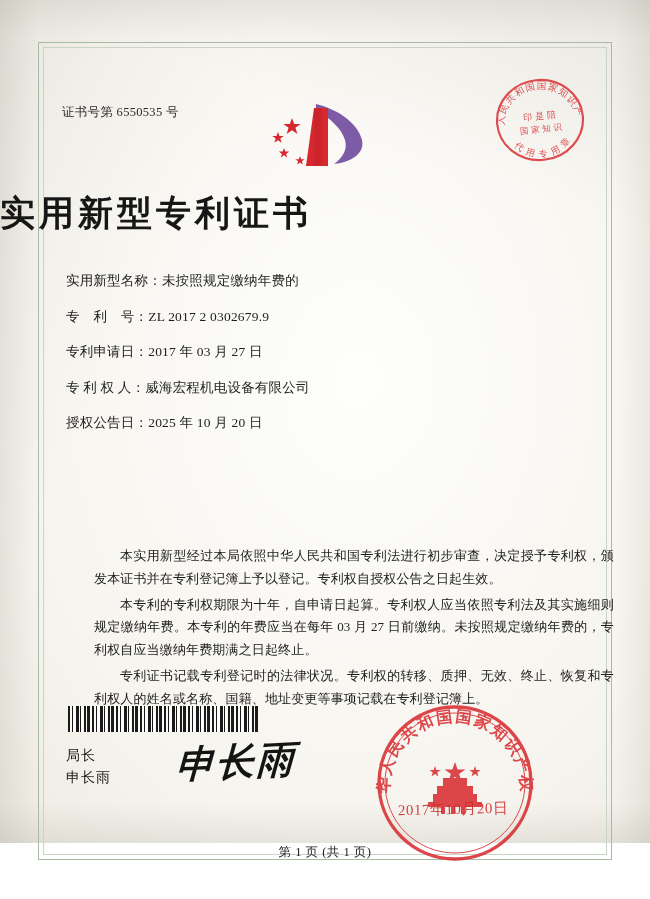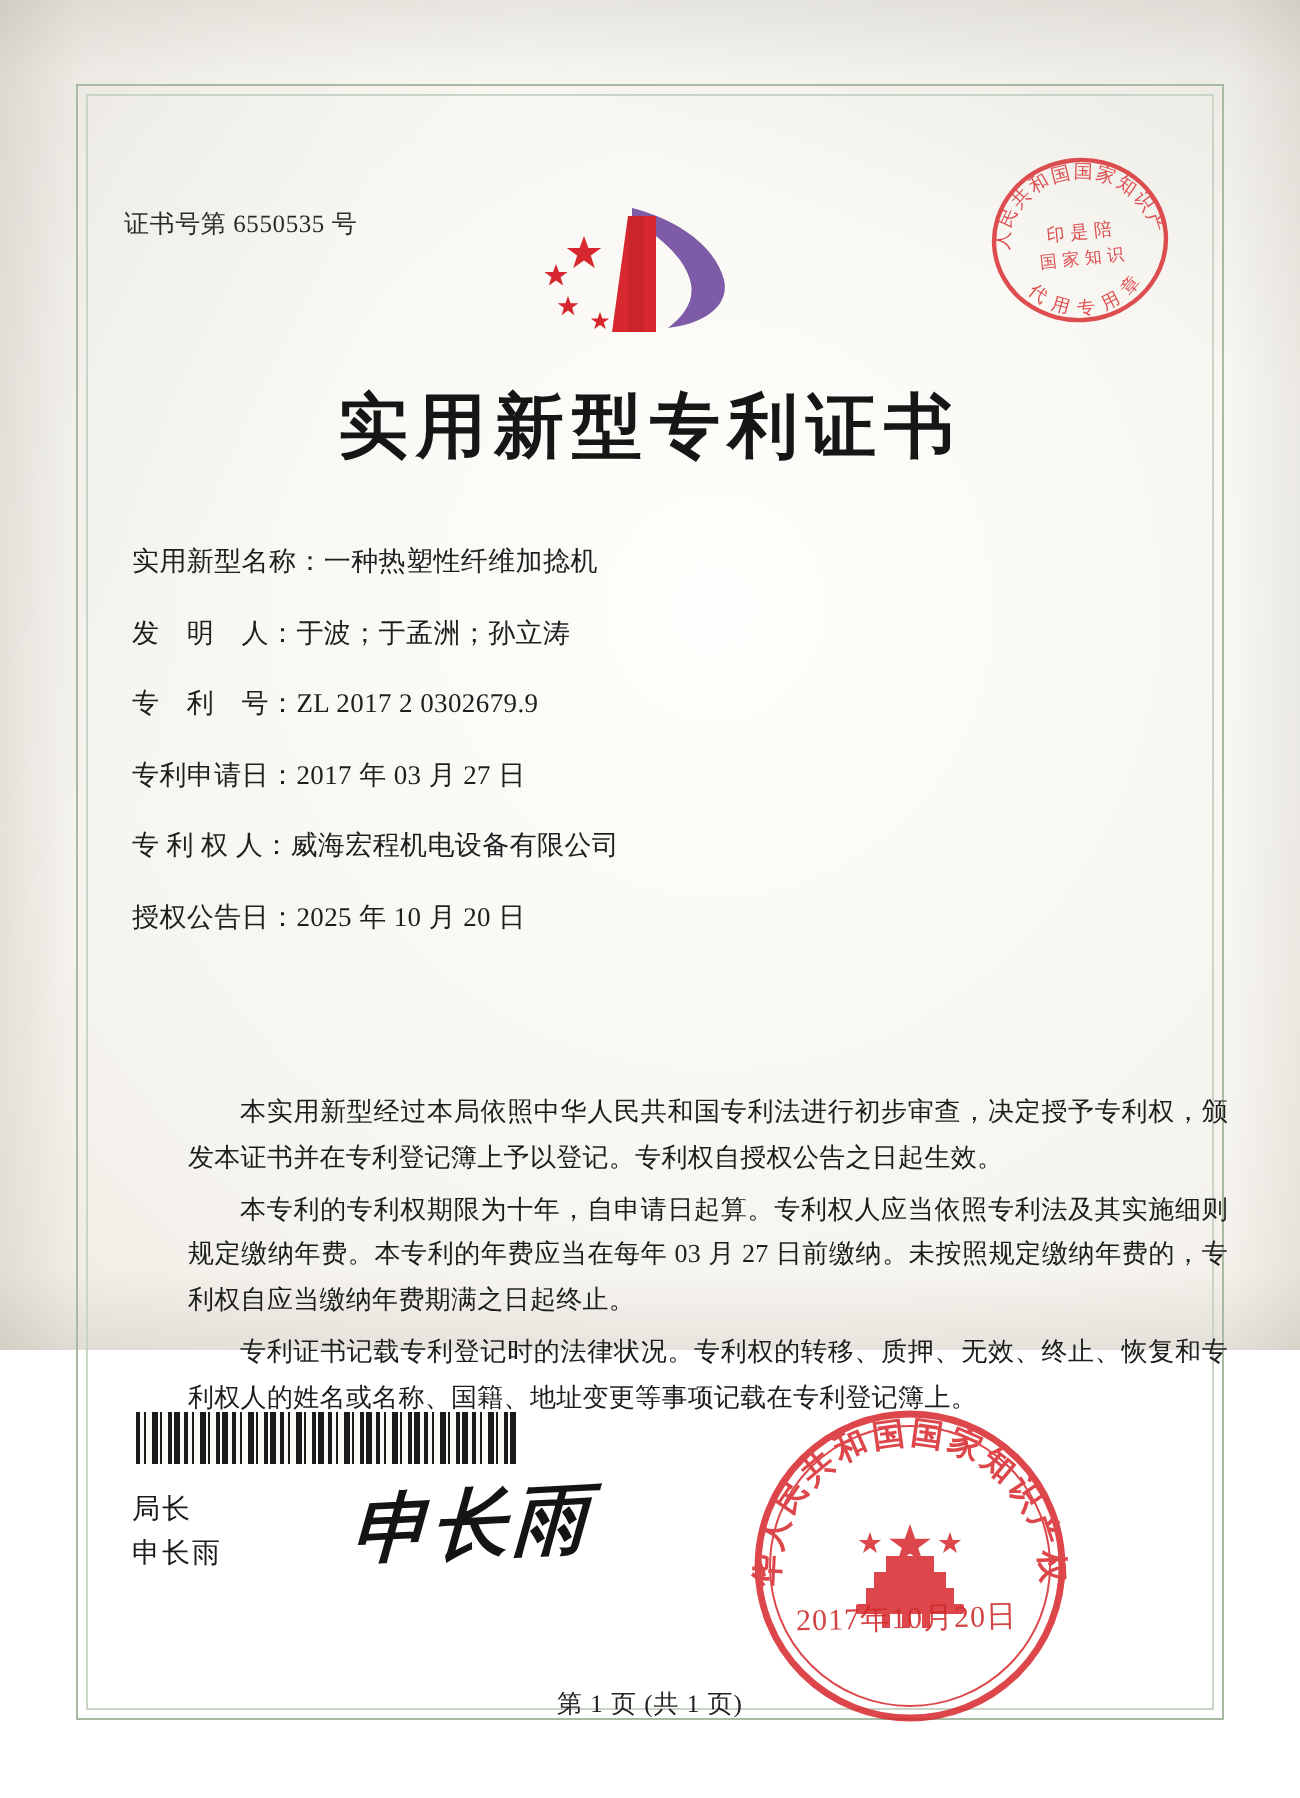--- a/index.html
+++ b/index.html
@@ -9,21 +9,21 @@
   }
   body {
     width: 650px;
     height: 899px;
     font-family: "Liberation Serif", "DejaVu Serif", serif;
     overflow: hidden;
   }
   .page {
     position: relative;
     width: 650px;
-    height: 675px;
+    height: 843px;
     background: #fbfaf7;
     background-image:
       linear-gradient(115deg, rgba(0,0,0,0.035) 0%, rgba(255,255,255,0.0) 28%),
       linear-gradient(200deg, rgba(0,0,0,0.05) 0%, rgba(255,255,255,0) 22%),
       radial-gradient(ellipse at 55% 45%, #fefefc 0%, #f6f4ee 70%, #eceae2 100%);
     box-sizing: border-box;
   }
   
   .page:before {
     content: "";
@@ -90,21 +90,21 @@
     width: 96px;
     height: 96px;
   }
 
   
   .main-title {
     position: absolute;
     left: 0;
     top: 190px;
     width: 650px;
-    text-align: center;
+    text-align: left;
     font-size: 35px;
     font-weight: bold;
     letter-spacing: 4px;
     color: #161616;
     font-family: Liberation Mono, monospace;
   }
 
   
   .fields {
     position: absolute;
@@ -266,25 +266,21 @@
           <text x="48" y="60" font-family="'DejaVu Serif',serif" font-size="8.5" fill="#d8282c" text-anchor="middle">国 家 知 识</text>
         </g>
       </svg>
     </div>
 
     <div class="main-title">实用新型专利证书</div>
 
     <div class="fields">
       <div class="field-row">
         <span class="field-label">实用新型名称：</span>
-        <span class="field-value">一种热塑性纤维加捻机</span>
-      </div>
-      <div class="field-row">
-        <span class="field-label">发　明　人：</span>
-        <span class="field-value">于波；于孟洲；孙立涛</span>
+        <span class="field-value">未按照规定缴纳年费的</span>
       </div>
       <div class="field-row">
         <span class="field-label">专　利　号：</span>
         <span class="field-value">ZL 2017 2 0302679.9</span>
       </div>
       <div class="field-row">
         <span class="field-label">专利申请日：</span>
         <span class="field-value">2017 年 03 月 27 日</span>
       </div>
       <div class="field-row">

